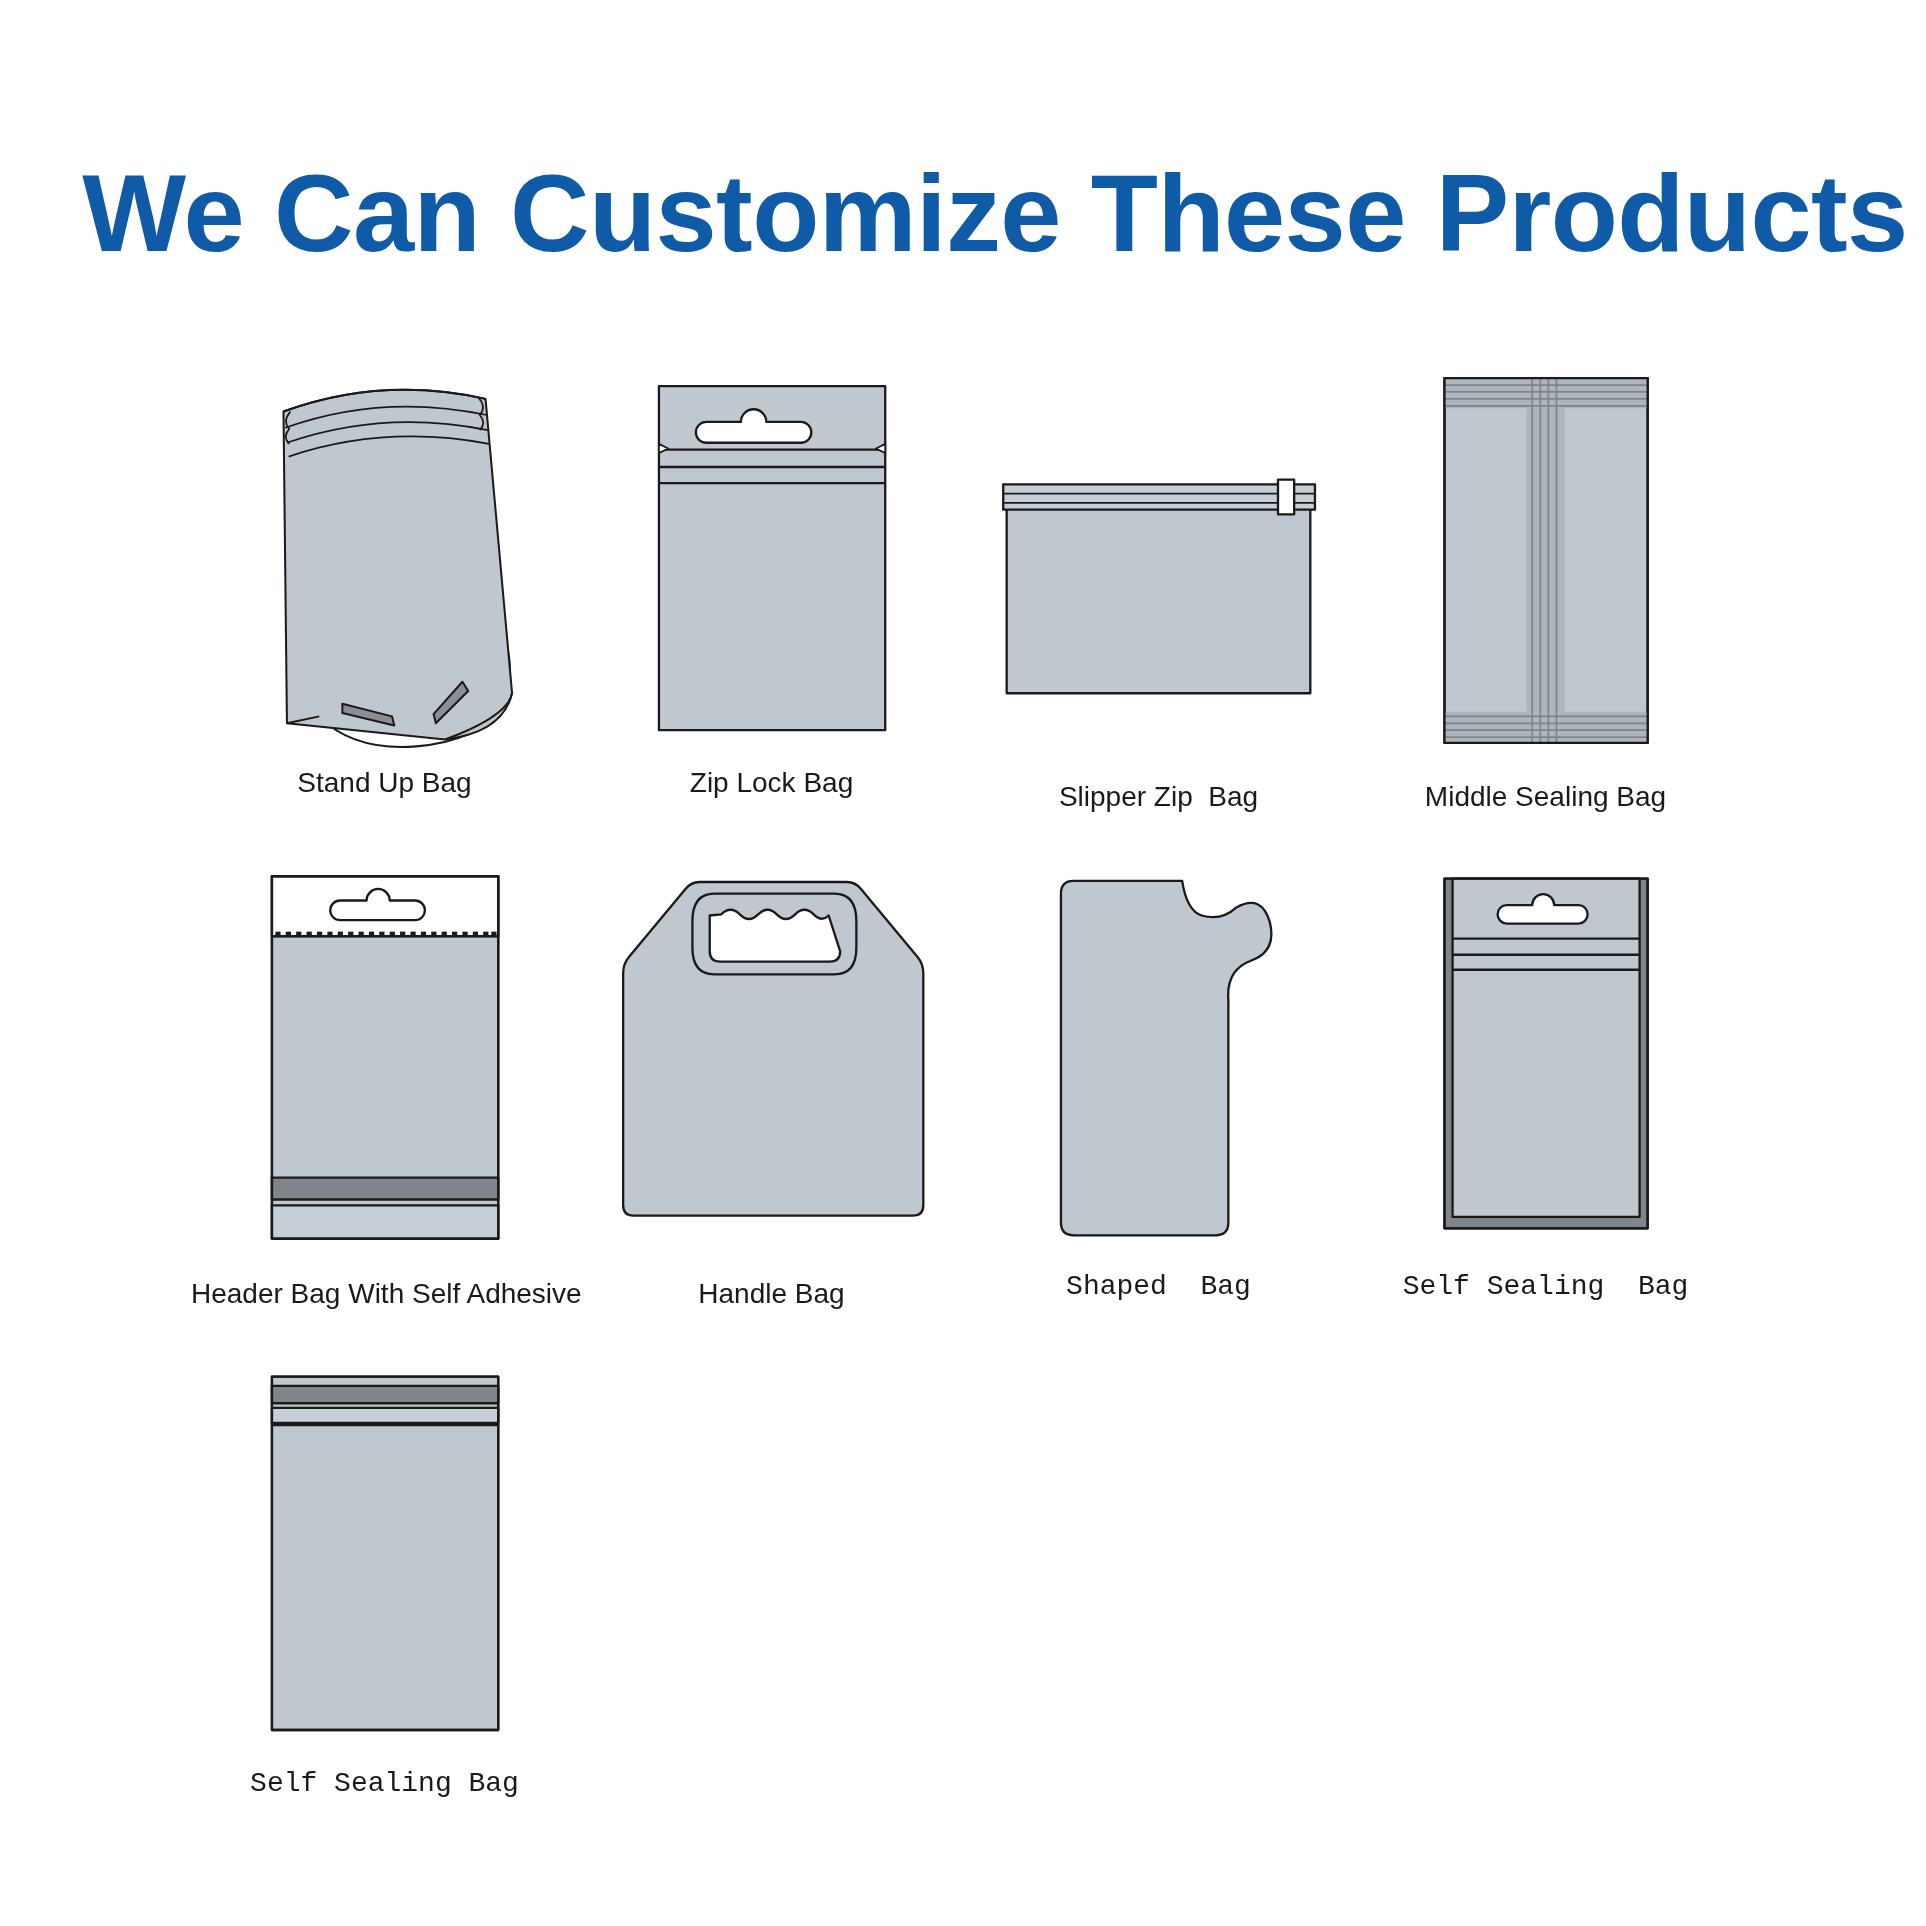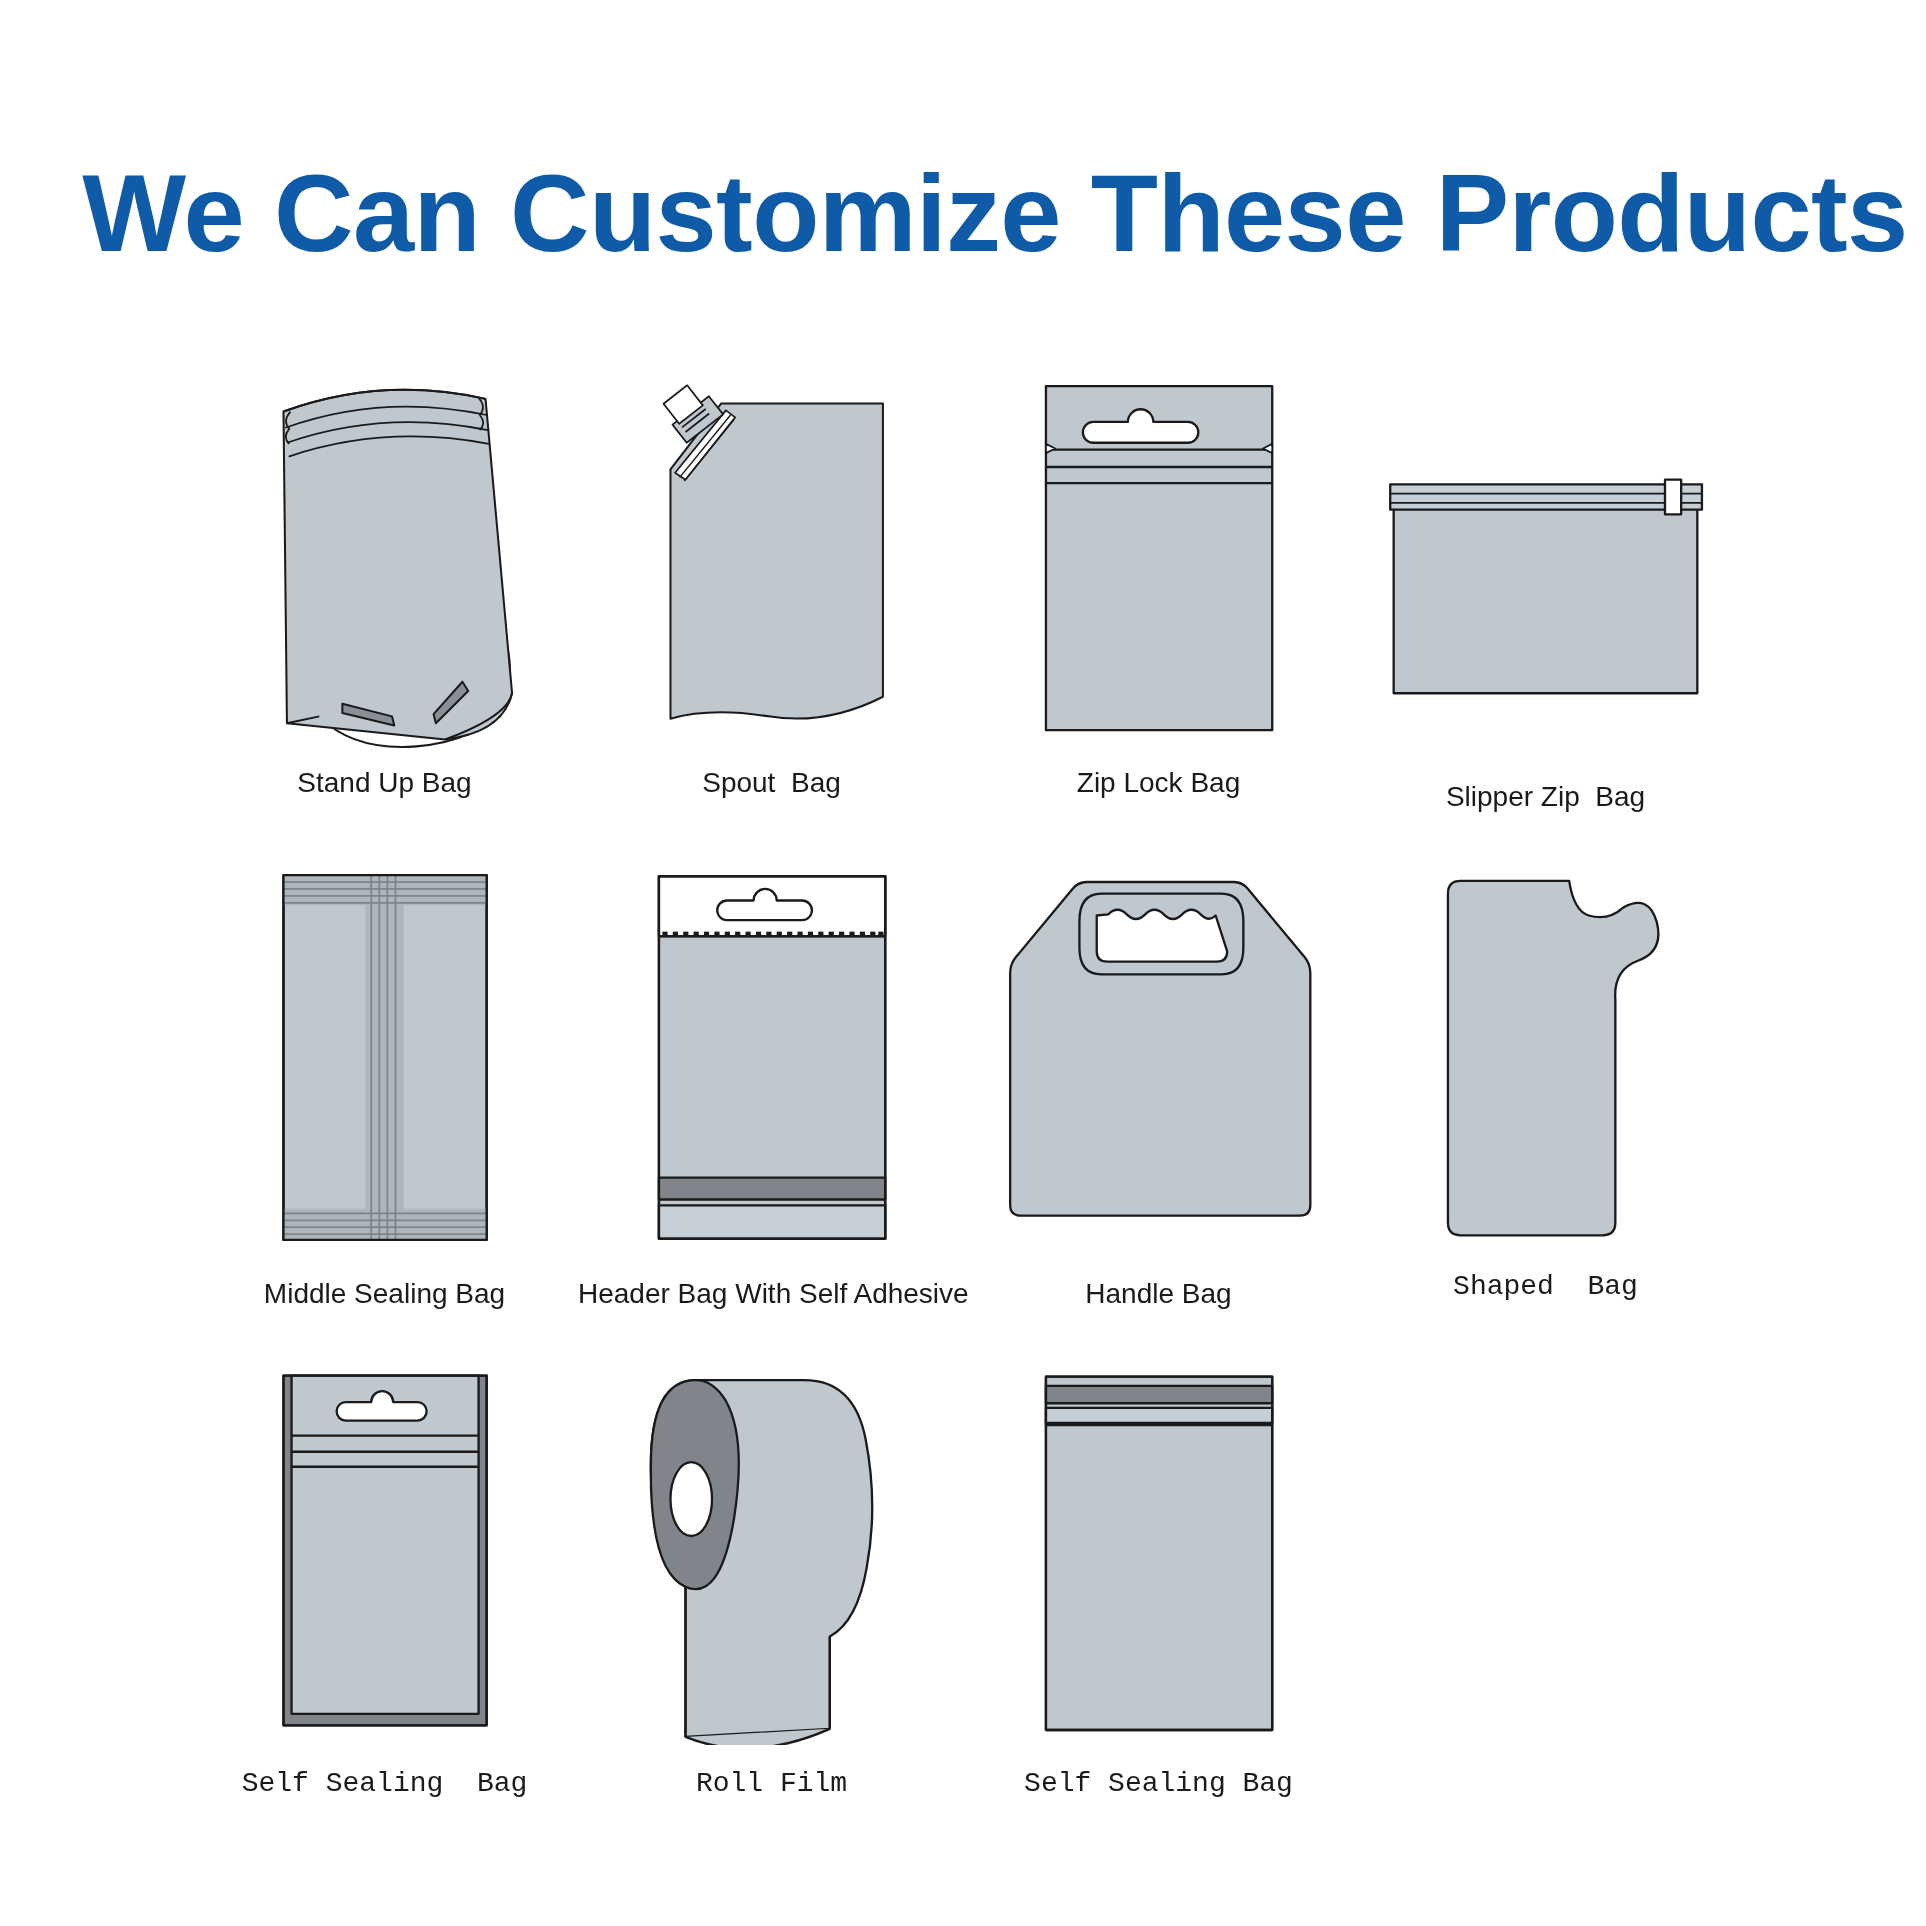--- a/index.html
+++ b/index.html
@@ -79,40 +79,20 @@
             <path d="M166,612 L222,600" fill="none"></path>
             <path d="M556,560 Q548,600 440,640" fill="none"></path>
             <path d="M262,578 L348,600 L352,616 L262,594 Z" fill="#8a8f95"></path>
             <path d="M470,540 L420,596 L424,612 L480,556 Z" fill="#8a8f95"></path>
           </g>
         </svg>
       </div>
       <div class="caption">Stand Up Bag</div>
     </div>
 
-    <div class="cell r1">
-      <div class="art">
-        <svg viewBox="0 0 670 660" xmlns="http://www.w3.org/2000/svg">
-          <g stroke="#1a1a1a" stroke-width="3.5" stroke-linejoin="round">
-            <path d="M160,172 L248,58 L528,58 L528,566 Q430,616 330,600 Q230,584 160,604 Z" fill="#bfc7cf"></path>
-            <path d="M162,170 L252,62" fill="none" stroke="none"></path>
-            <path d="M168,178 L256,70 L272,82 L186,190 Z" fill="#ffffff" stroke-width="3"></path>
-            <path d="M176,186 L264,78" fill="none" stroke-width="2.5"></path>
-            <path d="M184,192 L270,86" fill="none" stroke-width="2.5"></path>
-            <g transform="rotate(-38 225 110)">
-              <rect x="186" y="60" width="80" height="40" fill="#bfc7cf" stroke-width="3"></rect>
-              <rect x="196" y="22" width="52" height="44" fill="#ffffff" stroke-width="3"></rect>
-              <line x1="196" y1="74" x2="248" y2="74" stroke-width="3"></line>
-              <line x1="196" y1="84" x2="248" y2="84" stroke-width="3"></line>
-            </g>
-          </g>
-        </svg>
-      </div>
-      <div class="caption">Spout  Bag</div>
-    </div>
 
 
     <div class="cell r1">
       <div class="art">
         <svg viewBox="0 0 670 660" xmlns="http://www.w3.org/2000/svg">
           <g stroke="#1a1a1a" stroke-width="4" stroke-linejoin="round">
             <rect x="140" y="28" width="392" height="596" fill="#bfc7cf"></rect>
             <path d="M282,90 a22,22 0 0 1 44,0 h60 a18,18 0 0 1 0,36 h-164 a18,18 0 0 1 0,-36 Z" fill="#ffffff" stroke-width="4"></path>
             <line x1="140" y1="138" x2="532" y2="138" stroke-width="4"></line>
             <line x1="140" y1="168" x2="532" y2="168" stroke-width="4"></line>
@@ -246,36 +226,20 @@
             <line x1="174" y1="124" x2="498" y2="124" stroke-width="4"></line>
             <line x1="174" y1="152" x2="498" y2="152" stroke-width="4"></line>
             <line x1="174" y1="178" x2="498" y2="178" stroke-width="4"></line>
             <rect x="160" y="20" width="352" height="606" fill="none" stroke="#1a1a1a" stroke-width="4"></rect>
           </g>
         </svg>
       </div>
       <div class="caption">Self Sealing  Bag</div>
     </div>
 
-    <div class="cell r3">
-      <div class="art">
-        <svg viewBox="0 0 670 660" xmlns="http://www.w3.org/2000/svg">
-          <g stroke="#1a1a1a" stroke-width="4" stroke-linejoin="round">
-            <path d="M126,176 Q126,28 204,28 L392,28 Q478,28 498,130 Q520,244 500,352 Q484,446 436,472 L436,632 L186,646 L186,386 Q128,358 126,176 Z" fill="#bfc7cf"></path>
-            <path d="M186,646 Q300,700 436,632" fill="#bfc7cf" stroke="none"></path>
-            <path d="M204,28 Q126,28 126,176 Q124,358 186,386 Q246,412 270,268 Q292,128 256,64 Q234,28 204,28 Z" fill="#7f858b"></path>
-            <ellipse cx="196" cy="234" rx="36" ry="64" fill="#ffffff" stroke-width="4"></ellipse>
-            <path d="M186,386 L186,646" fill="none" stroke-width="4"></path>
-            <path d="M436,472 L436,632" fill="none" stroke-width="4"></path>
-            <path d="M186,646 Q300,692 436,632" fill="none" stroke-width="4"></path>
-          </g>
-        </svg>
-      </div>
-      <div class="caption">Roll Film</div>
-    </div>
 
     <div class="cell r3">
       <div class="art">
         <svg viewBox="0 0 670 660" xmlns="http://www.w3.org/2000/svg">
           <g stroke="#1a1a1a" stroke-width="4" stroke-linejoin="round">
             <rect x="140" y="22" width="392" height="612" fill="#bfc7cf"></rect>
             <rect x="140" y="38" width="392" height="30" fill="#7f858b"></rect>
             <rect x="140" y="76" width="392" height="26" fill="#c6ced6"></rect>
             <line x1="140" y1="106" x2="532" y2="106" stroke-width="4"></line>
             <rect x="140" y="22" width="392" height="612" fill="none" stroke="#1a1a1a" stroke-width="4"></rect>

